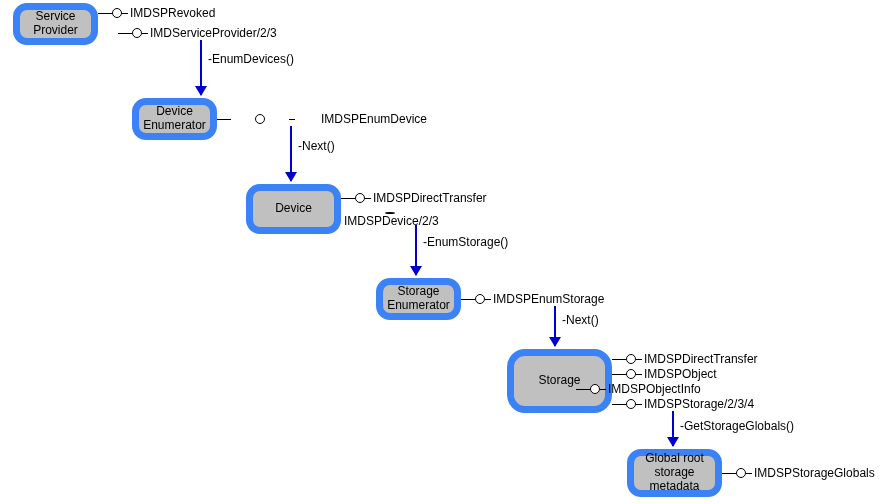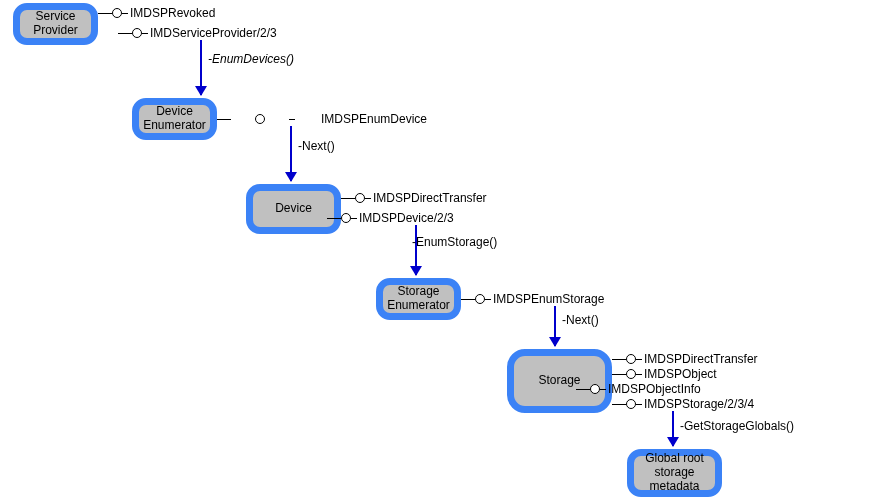--- a/index.html
+++ b/index.html
@@ -96,21 +96,21 @@
     <span class="ltext">IMDSPRevoked</span>
   </div>
   <div class="lolly" style="left:98px; top:27px;margin-left:20px;">
     <div class="stem-left" style="width:14px;"></div>
       <div class="ball"></div>
       <div class="stem-right"></div>
     <span class="ltext">IMDServiceProvider/2/3</span>
   </div>
 
   <div class="arrow" style="left:200px; top:40px; height:55px;"></div>
-  <div class="arrow-label" style="left:208px; top:52px;font-style:italic;">-EnumDevices()</div>
+  <div class="arrow-label" style="left:208px; top:52px;">-EnumDevices()</div>
 
   <div class="node" style="left:132px; top:98px; width:85px; height:42px;">
     <span>Device<br>Enumerator</span>
   </div>
   <div class="lolly" style="left:217px; top:113px;gap:24px;">
     <div class="stem-left" style="width:14px;"></div>
       <div class="ball"></div>
       <div class="stem-right"></div>
     <span class="ltext">IMDSPEnumDevice</span>
   </div>
@@ -120,29 +120,29 @@
 
   <div class="node" style="left:246px; top:184px; width:95px; height:50px;">
     <span>Device</span>
   </div>
   <div class="lolly" style="left:341px; top:192px;">
     <div class="stem-left" style="width:14px;"></div>
       <div class="ball"></div>
       <div class="stem-right"></div>
     <span class="ltext">IMDSPDirectTransfer</span>
   </div>
-  <div class="lolly" style="left:327px; top:212px;">
+  <div class="lolly" style="left:342px; top:212px;flex-direction:column;">
     <div class="stem-left" style="width:14px;"></div>
       <div class="ball"></div>
       <div class="stem-right"></div>
     <span class="ltext">IMDSPDevice/2/3</span>
   </div>
 
   <div class="arrow" style="left:415px; top:225px; height:50px;"></div>
-  <div class="arrow-label" style="left:412px; top:235px;">-EnumStorage()</div>
+  <div class="arrow-label" style="left:423px; top:235px;">-EnumStorage()</div>
 
   <div class="node" style="left:376px; top:278px; width:85px; height:42px;">
     <span>Storage<br>Enumerator</span>
   </div>
   <div class="lolly" style="left:461px; top:293px;">
     <div class="stem-left" style="width:14px;"></div>
       <div class="ball"></div>
       <div class="stem-right"></div>
     <span class="ltext">IMDSPEnumStorage</span>
   </div>
@@ -177,14 +177,20 @@
       <div class="stem-right"></div>
     <span class="ltext">IMDSPStorage/2/3/4</span>
   </div>
 
   <div class="arrow" style="left:672px; top:411px; height:35px;"></div>
   <div class="arrow-label" style="left:680px; top:419px;">-GetStorageGlobals()</div>
 
   <div class="node" style="left:627px; top:449px; width:95px; height:48px;">
     <span>Global root<br>storage<br>metadata</span>
   </div>
+  <div class="lolly" style="left:722px; top:467px;">
+    <div class="stem-left" style="width:14px;"></div>
+      <div class="ball"></div>
+      <div class="stem-right"></div>
+    <span class="ltext">IMDSPStorageGlobals</span>
+  </div>
 
 </div>
 
 </body></html>

